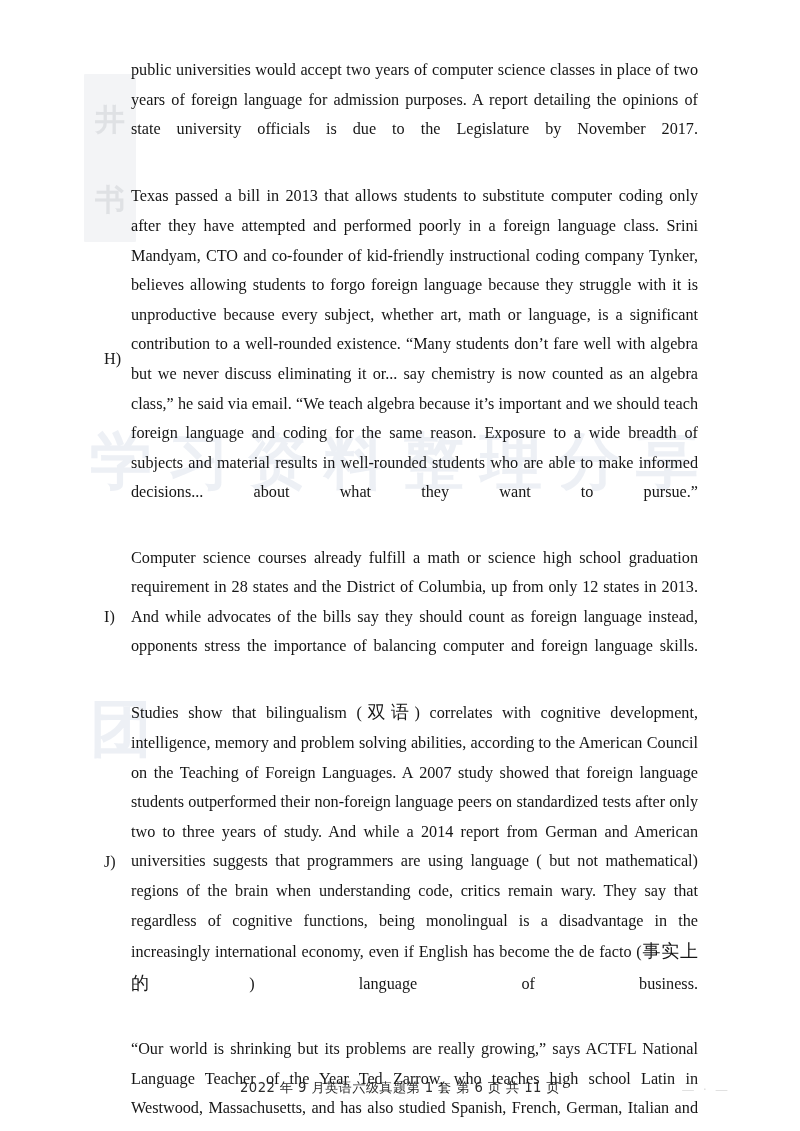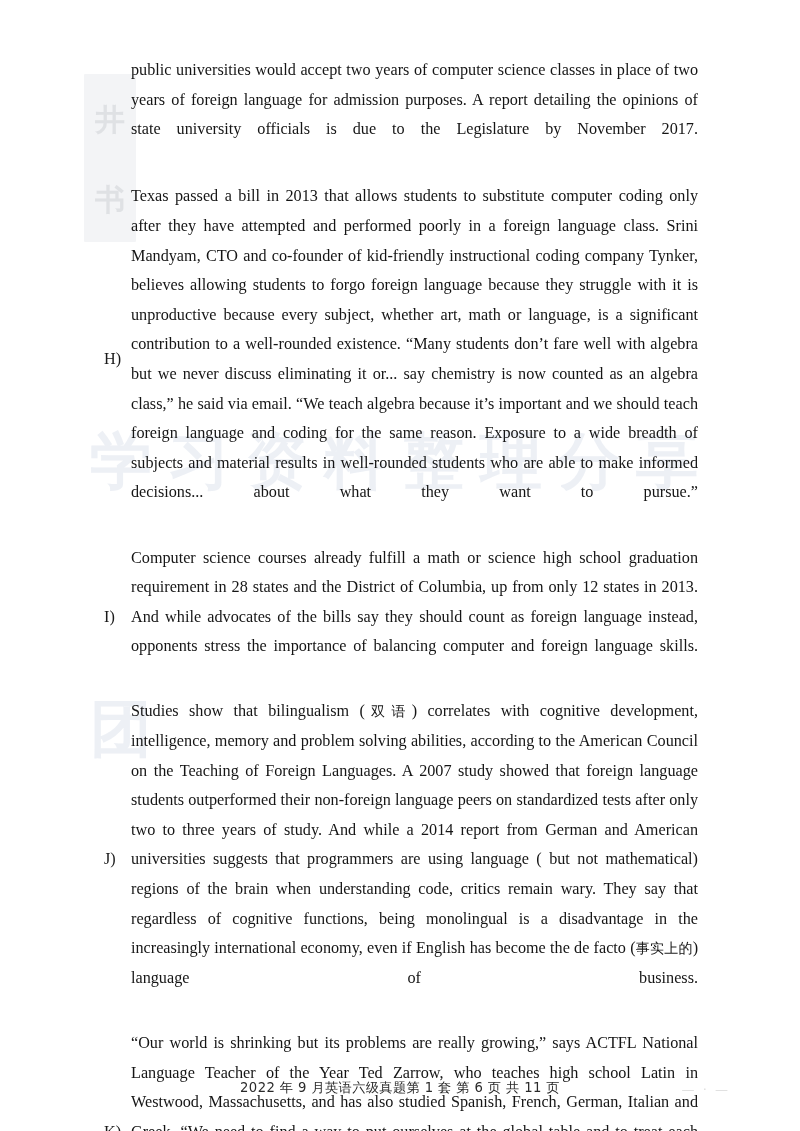--- a/index.html
+++ b/index.html
@@ -122,21 +122,21 @@
   
   .body::after {
     content: "";
     display: inline-block;
     width: 100%;
   }
 
   .it { }
   .cn {
     font-family: "DejaVu Sans", "Liberation Sans", sans-serif;
-    font-size: 14px;
+    font-size: 18px;
     font-style: normal;
   }
 
   
   .footer {
     position: absolute;
     left: 0;
     right: 0;
     top: 1079px;
     text-align: center;

